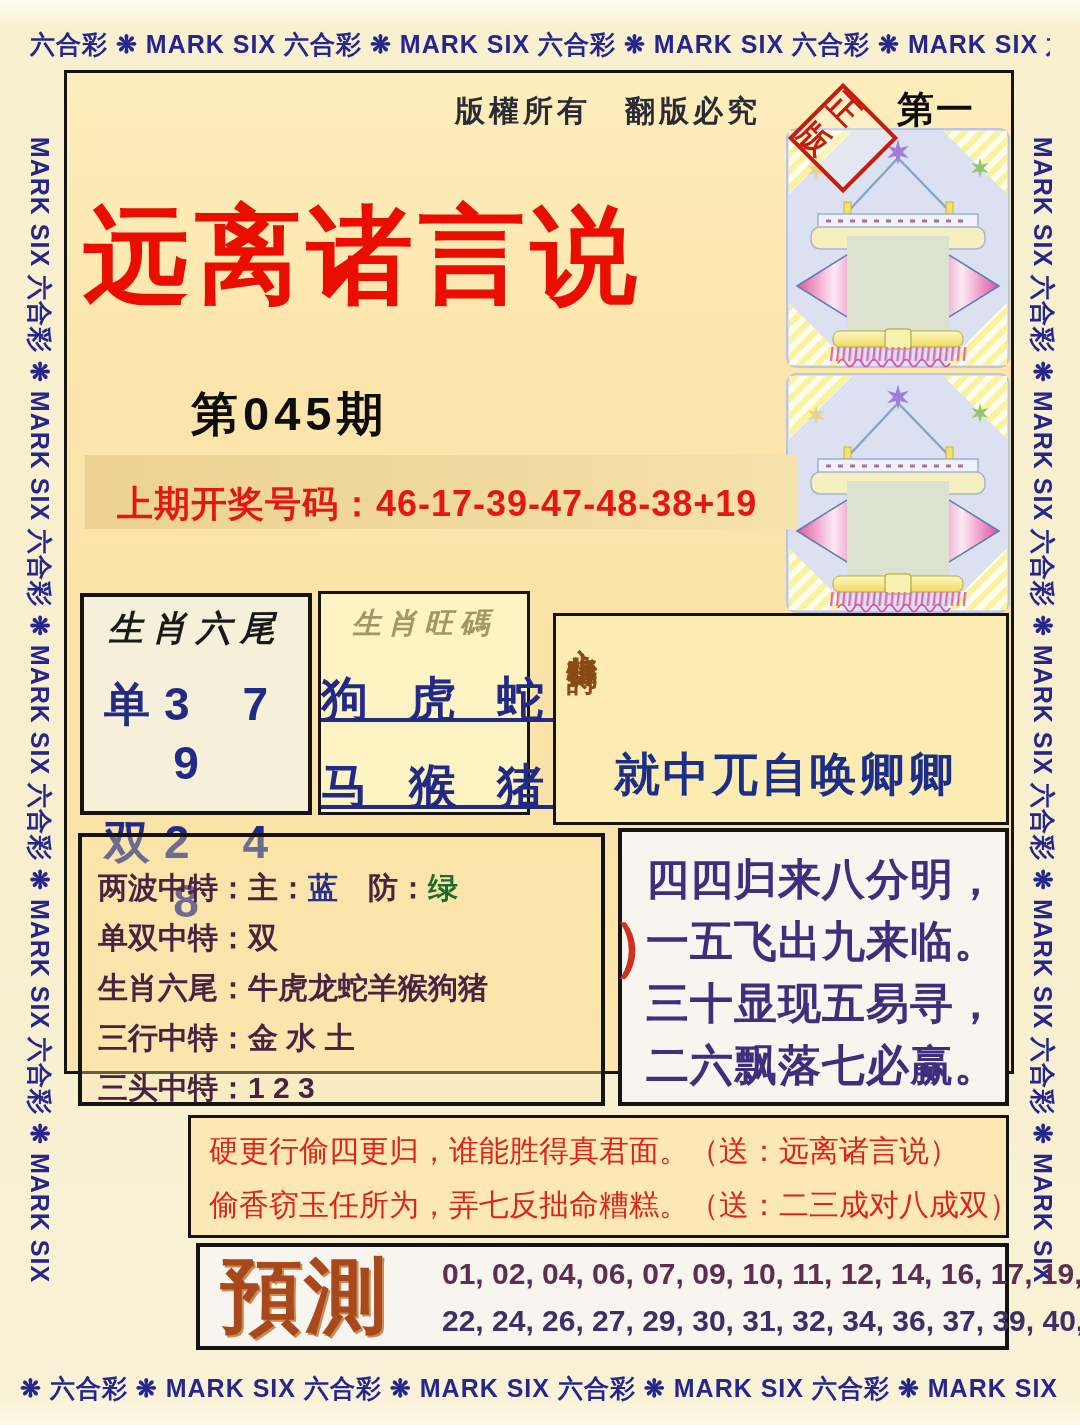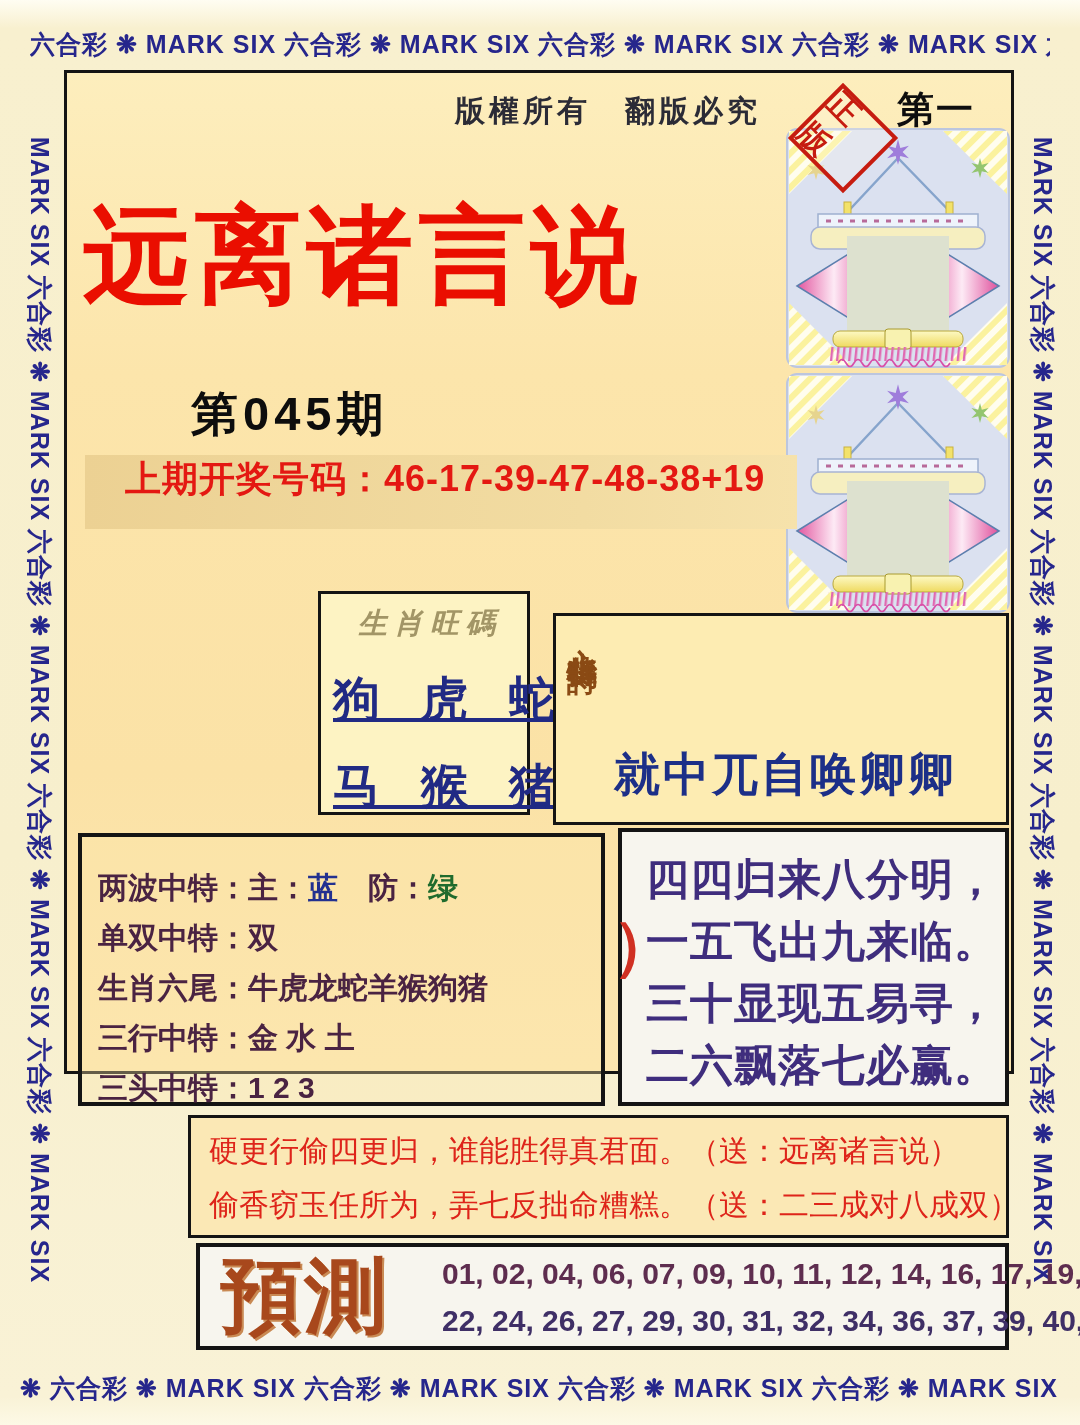--- a/index.html
+++ b/index.html
@@ -41,34 +41,34 @@
 
   .lantern { border-radius:8px; }
   .lantern-1 { left:719px; top:55px; }
   .lantern-2 { left:719px; top:300px; }
 
   .issue { left:124px; top:310px; font-weight:900; font-size:47px;
     color:#0d0d0d; letter-spacing:5px; }
 
   .lastdraw { left:18px; top:382px; width:712px; height:74px;
     background:linear-gradient(90deg,#ecd193 0%,#f2dca2 70%,#f6e2ab 100%);
-    display:flex; align-items:flex-start; padding-left:40px; }
+    display:flex; align-items:flex-end; padding-left:32px; }
   .lastdraw span { color:#e41812; font-weight:700; font-size:36px; letter-spacing:1px; }
 
   .box { position:absolute; border:4px solid #141414; }
   .box-sixtail { left:13px; top:520px; width:232px; height:222px;
     background:#f6efda; text-align:center; }
   .box-sixtail .cap { margin-top:8px; font-family:"Liberation Serif",serif;
     font-style:italic; font-weight:700; font-size:35px; color:#1a1a1a; letter-spacing:9px; }
   .row-num { margin-top:22px; font-weight:900; font-size:46px; color:#212a84; }
   .row-num .lbl { margin-right:14px; }
   .row-num .digits { letter-spacing:20px; }
 
   .box-wangma { left:251px; top:518px; width:212px; height:224px;
-    background:#fdf3c3; text-align:center; border-width:3px;padding-left:12px; }
+    background:#fdf3c3; text-align:center; border-width:3px; }
   .box-wangma .cap { margin-top:10px; font-family:"Liberation Serif",serif;
     font-style:italic; font-weight:700; font-size:29px; color:#a29566; letter-spacing:7px; }
   .row-zodiac { margin-top:24px; font-weight:900; font-size:47px;
     color:#212a84; letter-spacing:14px; white-space:nowrap;text-decoration:underline; }
 
   .box-xinshui { left:486px; top:540px; width:456px; height:212px;
     background:#fdecb2; border-width:3px; }
   .xinshui-label { position:absolute; left:8px; top:8px; height:196px;
     writing-mode:vertical-rl; text-orientation:upright;
     color:#8a4a14; font-weight:700; font-size:30px; line-height:36px; letter-spacing:4px; }
@@ -173,20 +173,29 @@
   </div>
 
   <div class="abs main-title">远离诸言说</div>
 
   <div class="abs issue">第045期</div>
 
   <div class="abs lastdraw">
     <span>上期开奖号码：46-17-39-47-48-38+19</span>
   </div>
 
+  <div class="box box-sixtail">
+    <div class="cap">生肖六尾</div>
+    <div class="row-num">
+      <span class="lbl">单</span><span class="digits">3 7 9</span>
+    </div>
+    <div class="row-num">
+      <span class="lbl">双</span><span class="digits">2 4 8</span>
+    </div>
+  </div>
 
   <div class="box box-wangma">
     <div class="cap">生肖旺碼</div>
     <div class="row-zodiac">狗 虎 蛇</div>
     <div class="row-zodiac">马 猴 猪</div>
   </div>
 
   <div class="box box-xinshui">
     <div class="xinshui-label">心水特碼詩</div>
     <div class="xinshui-line l2">就中兀自唤卿卿</div>

